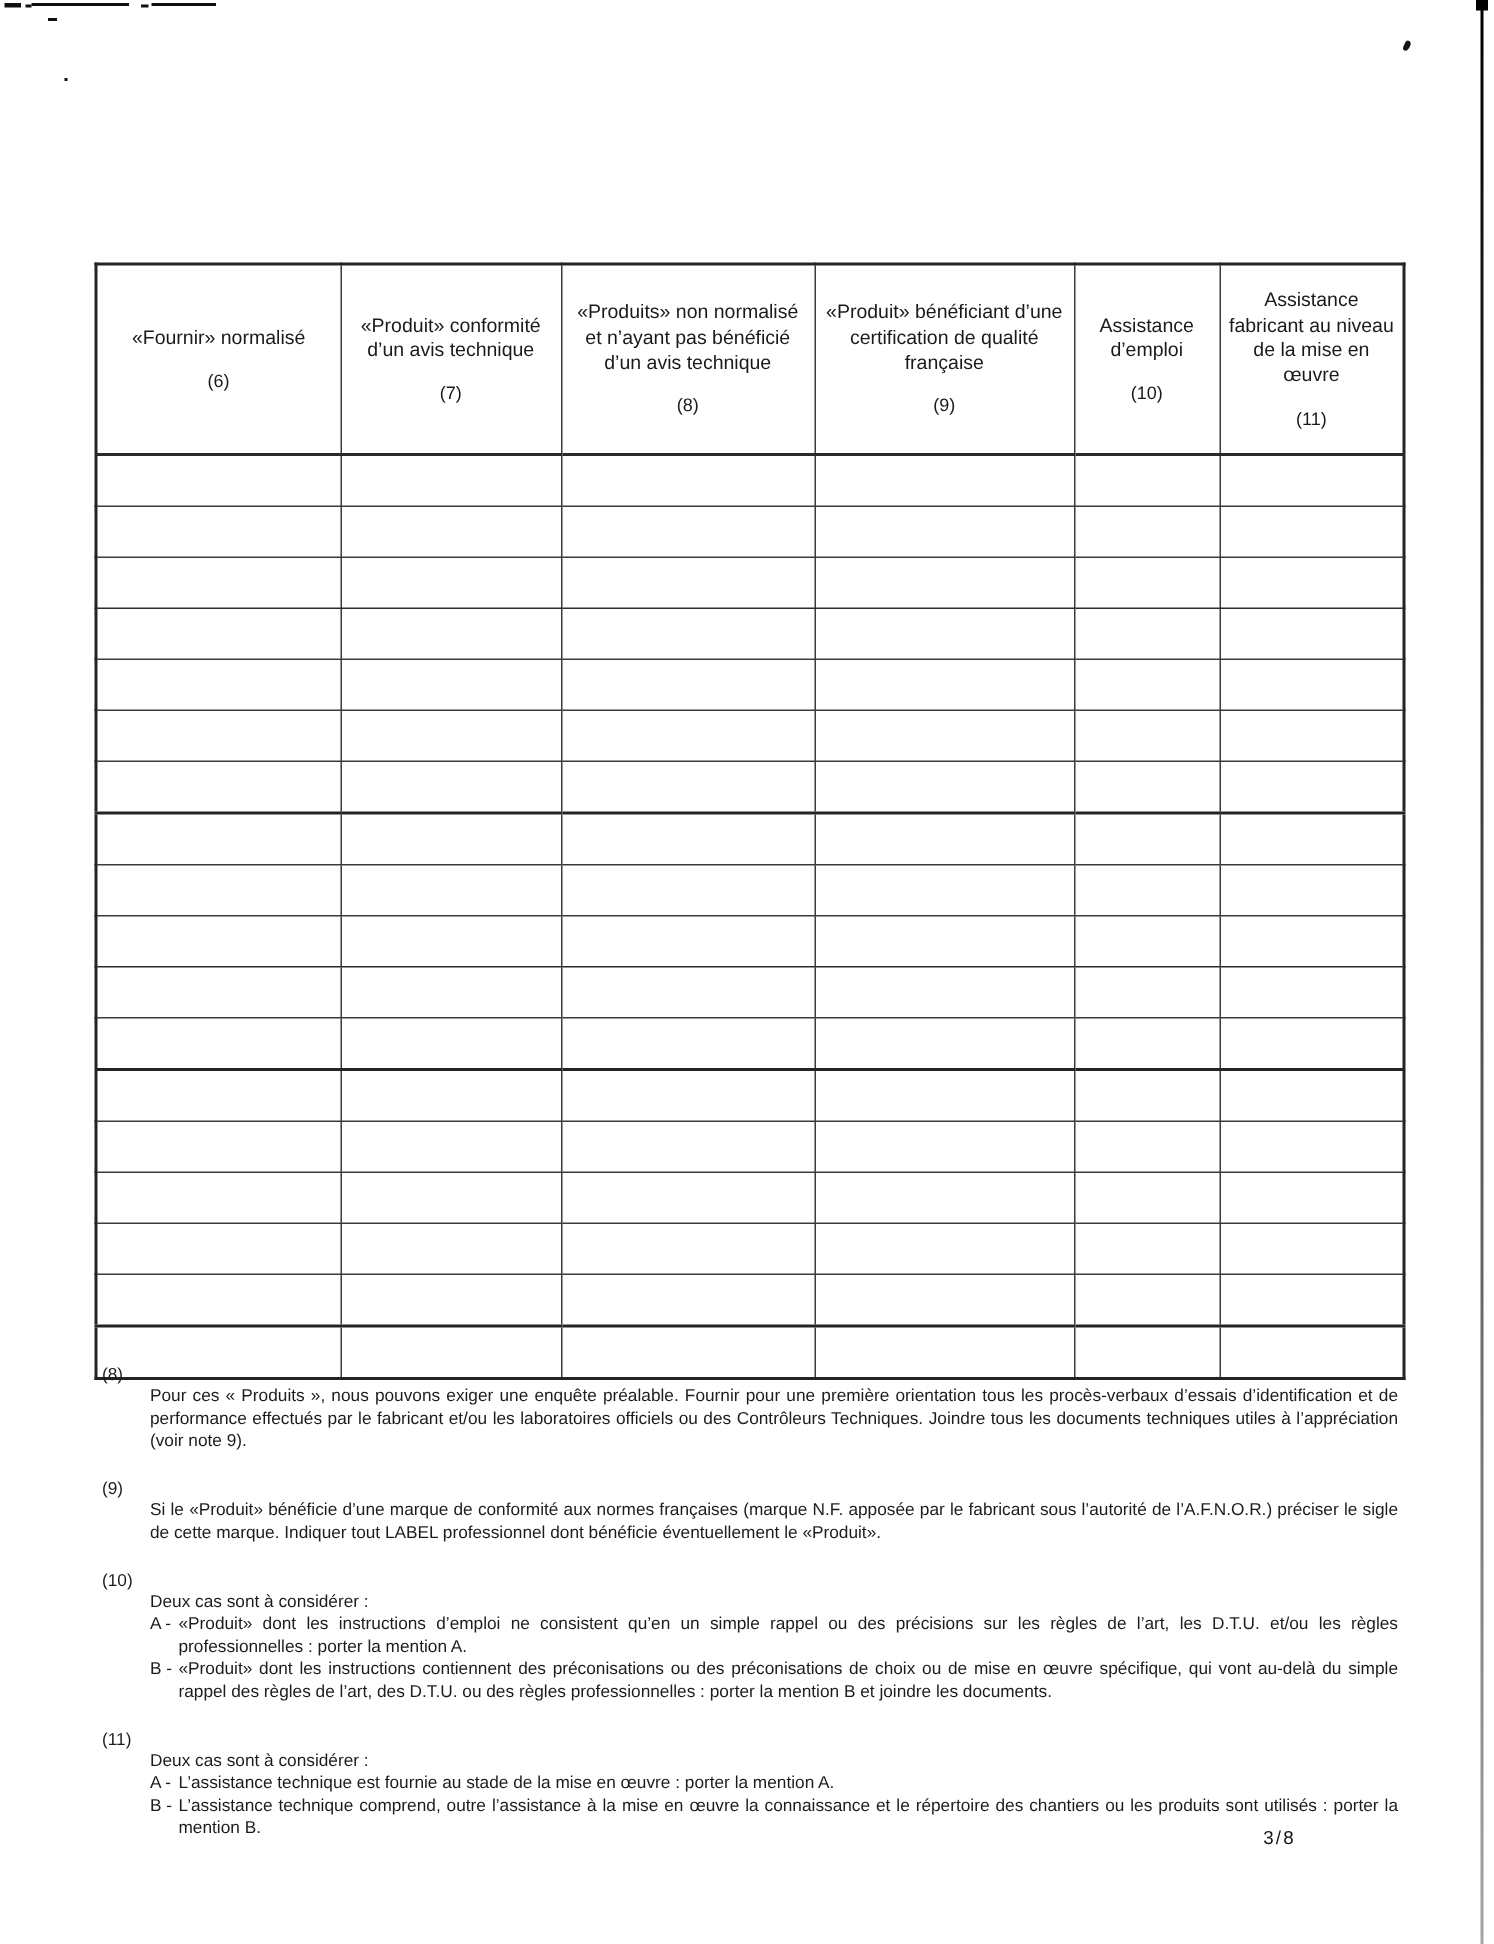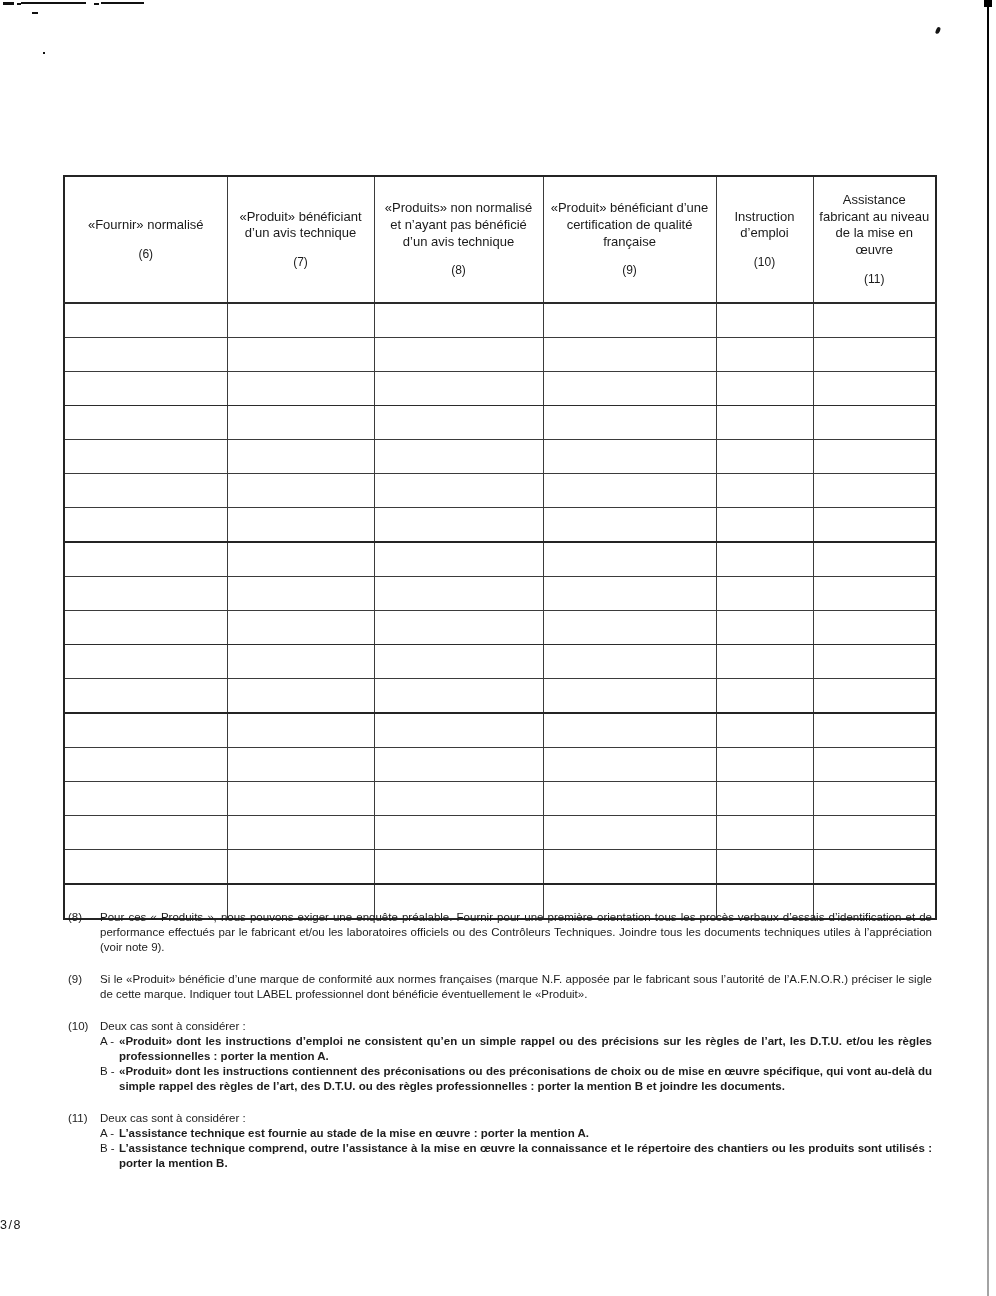--- a/index.html
+++ b/index.html
@@ -37,30 +37,30 @@
   .grid tbody tr:nth-child(3) td,
   .grid tbody tr:nth-child(10) td { border-bottom-color:#2b2b2b; }
 
   
   .footnotes {
     position:absolute; left:68px; top:910px; width:864px;
     font-size:11.5px; line-height:15px; color:#1c1c1c;
   }
   .footnote { display:flex; margin-bottom:17px; }
   .fn-id { flex:0 0 32px; }
-  .fn-body { flex:1; min-width:0; }
+  .fn-body { flex:1; min-width:0;margin-top:14px; }
   .fn-text, .fn-intro { margin:0; text-align:justify; }
   .fn-item { display:flex; }
   .fn-marker { flex:0 0 19px; }
-  .fn-item p { margin:0; flex:1; text-align:justify;font-weight:bold; }
+  .fn-item p { margin:0; flex:1; text-align:justify; }
 
   
   .page-number {
-    position:absolute; top:1218px; left:0; width:836px; text-align:left;
-    font-size:12.5px; letter-spacing:1.5px; color:#151515;
+    position:absolute; top:1218px; left:0; width:836px; text-align:right;
+    font-size:12.5px; letter-spacing:1.5px; color:#151515;padding-left:28px;
   }
 </style>
 </head>
 <body>
 
 <div class="page">
 
   <div class="artifact" style="left:3px; top:2px; width:11px; height:3px;"></div>
   <div class="artifact" style="left:17px; top:3px; width:4px; height:2px;"></div>
   <div class="artifact" style="left:21px; top:2px; width:65px; height:2px;"></div>
@@ -81,33 +81,33 @@
         <col style="width:97px">
         <col style="width:123px">
     </colgroup>
     <thead>
       <tr>
         <th>
           <span class="hlabel">«Fournir» normalisé</span>
           <span class="hnote">(6)</span>
         </th>
         <th>
-          <span class="hlabel">«Produit» bénéficiant d’un avis technique</span>
+          <span class="hlabel">«Produit» conformité d’un avis technique</span>
           <span class="hnote">(7)</span>
         </th>
         <th>
           <span class="hlabel">«Produits» non normalisé et n’ayant pas bénéficié d’un avis technique</span>
           <span class="hnote">(8)</span>
         </th>
         <th>
           <span class="hlabel">«Produit» bénéficiant d’une certification de qualité française</span>
           <span class="hnote">(9)</span>
         </th>
         <th>
-          <span class="hlabel">Instruction d’emploi</span>
+          <span class="hlabel">Assistance d’emploi</span>
           <span class="hnote">(10)</span>
         </th>
         <th>
           <span class="hlabel">Assistance fabricant au niveau de la mise en œuvre</span>
           <span class="hnote">(11)</span>
         </th>
       </tr>
     </thead>
     <tbody id="grid-body">
         <tr>

